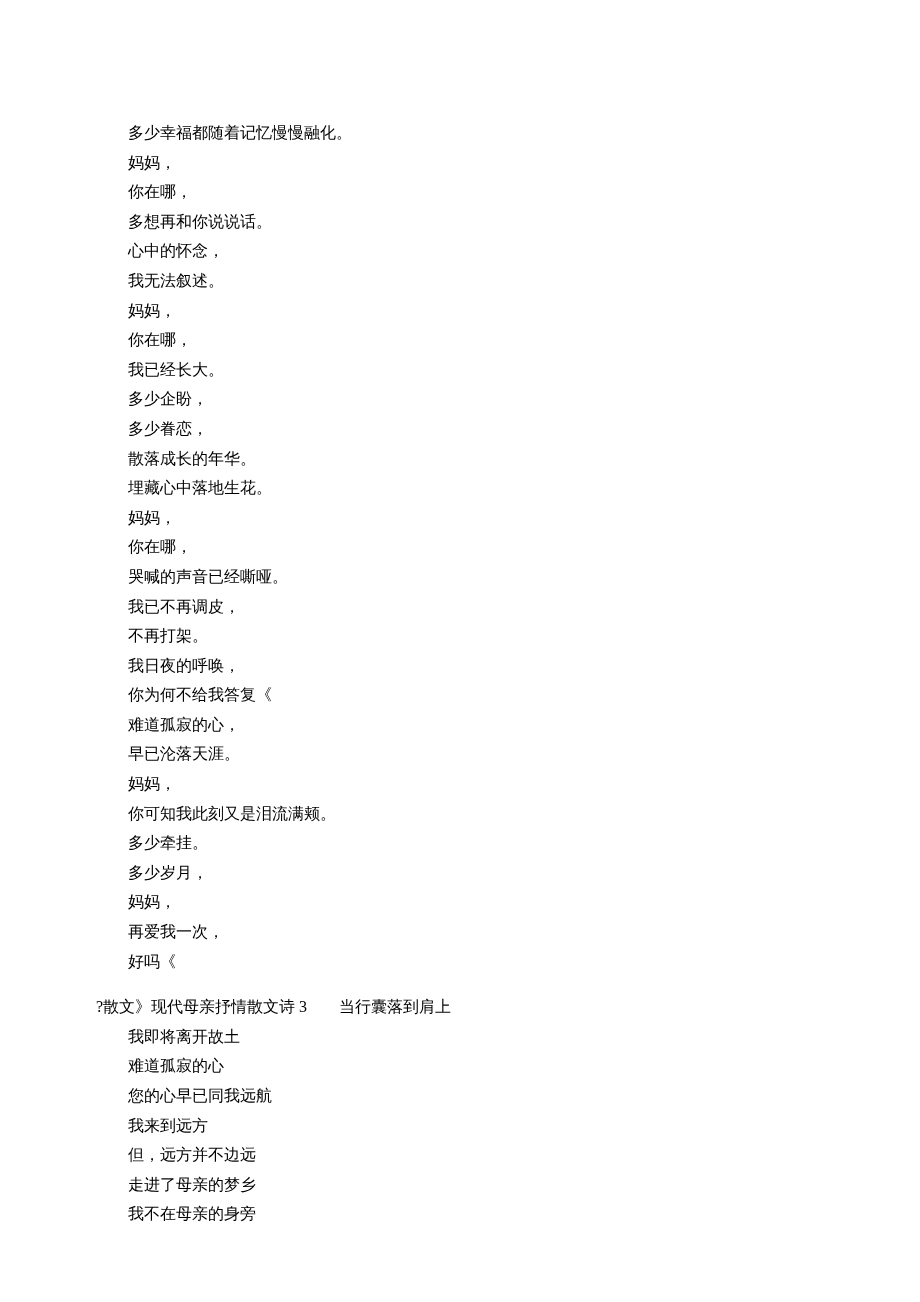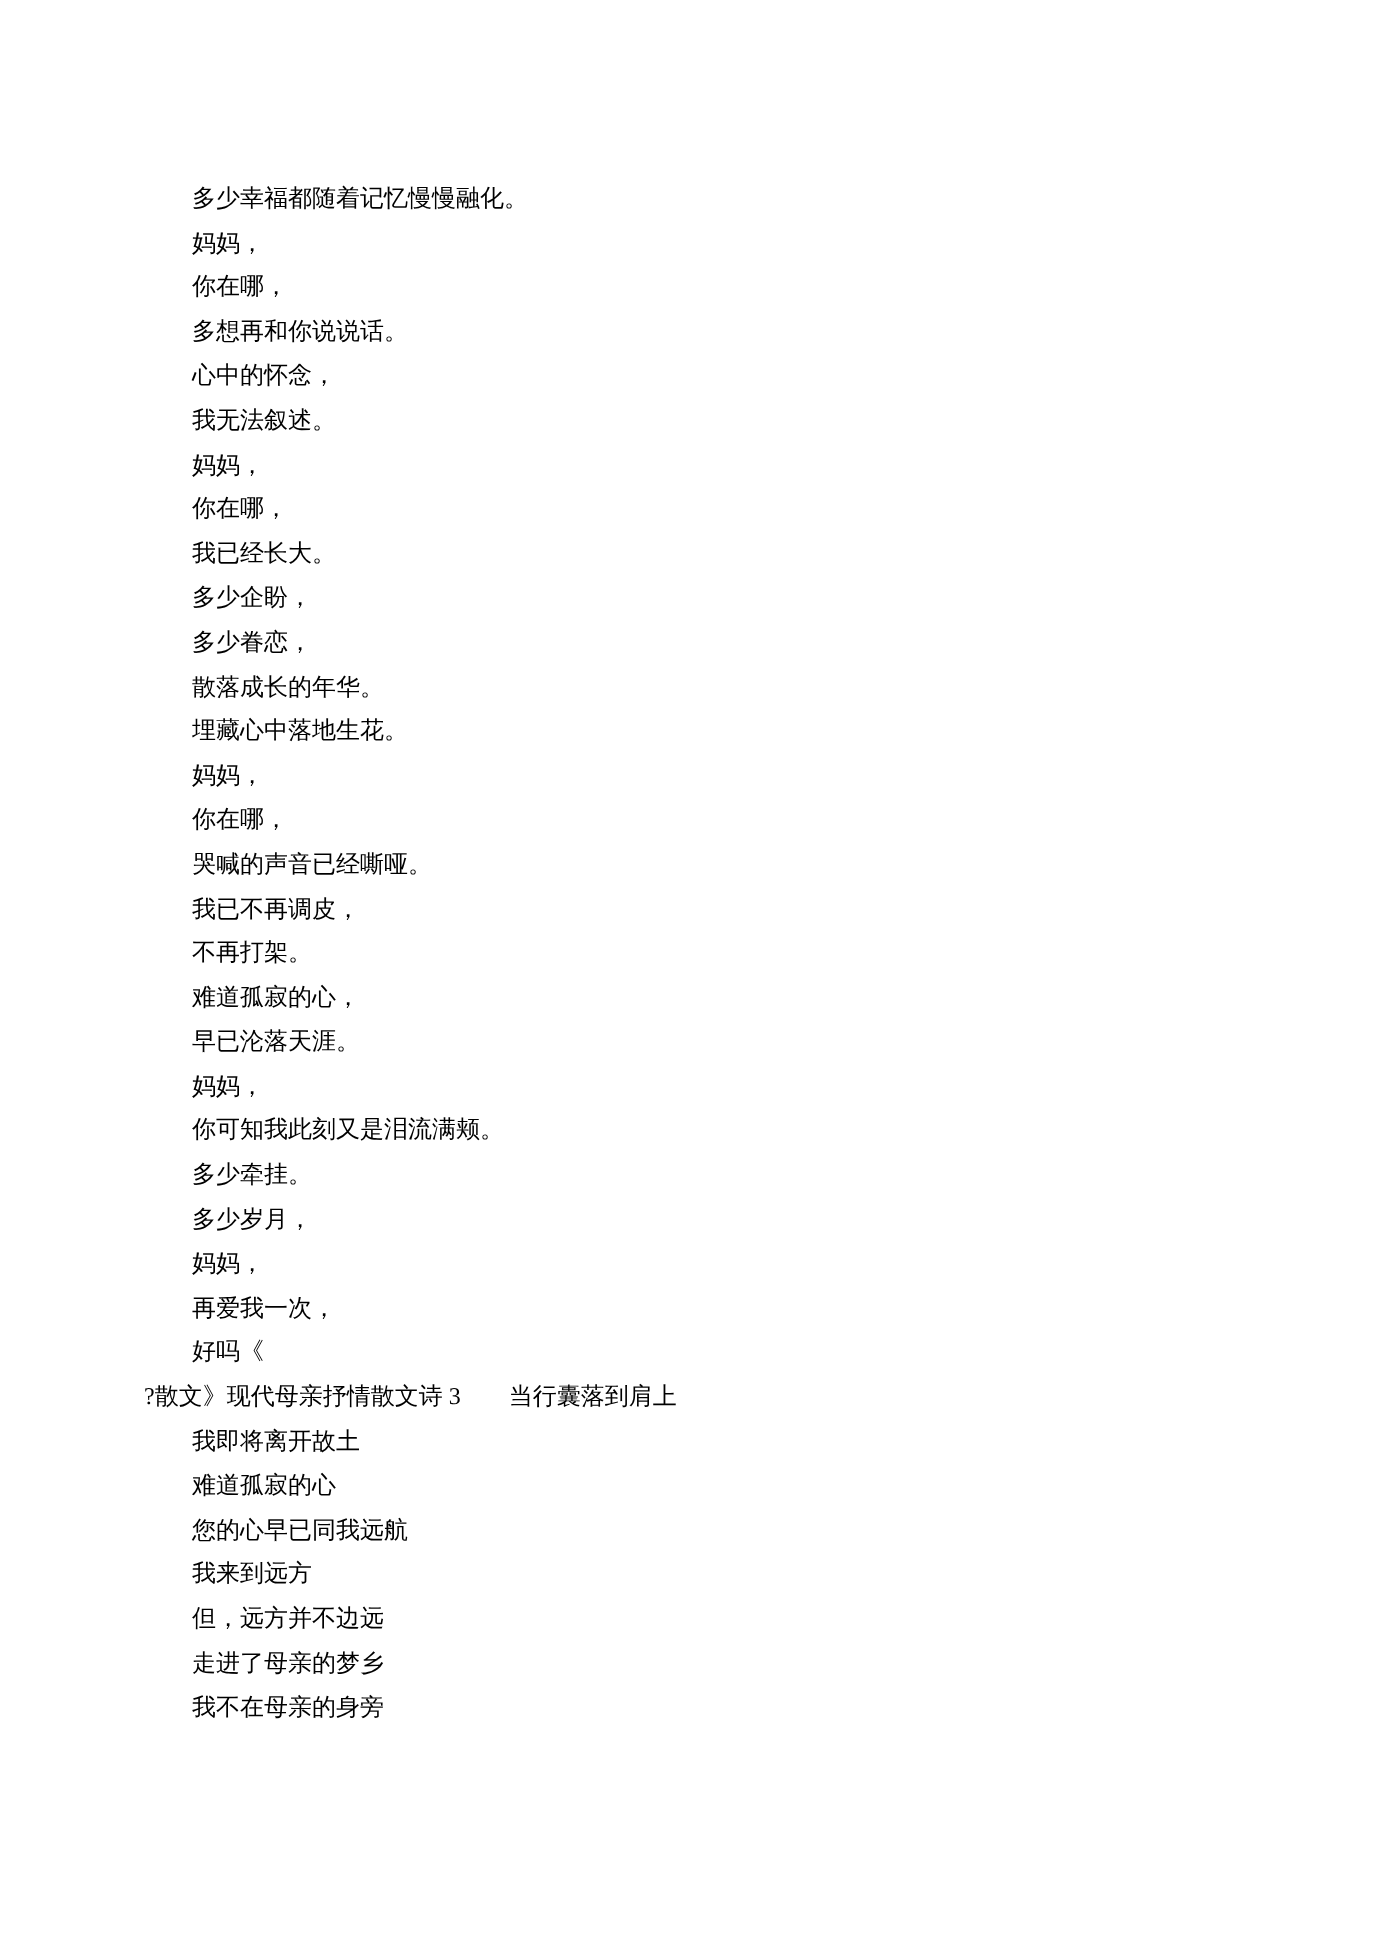--- a/index.html
+++ b/index.html
@@ -7,21 +7,21 @@
   body {
     font-family: "SimSun", "宋体", serif;
     font-size: 16px;
     color: #000000;
     line-height: 1.85;
     padding: 118px 0 60px 0;
   }
   .content { padding-left: 96px; }
   .line { white-space: pre; }
   .indent-2 { padding-left: 2em; }
-  .indent-0 { padding-left: 0; }
+  .indent-0 { padding-left: 0; margin-top: 16px; }
 </style>
 </head>
 <body>
 
 <div class="content" id="content">
     <div class="line indent-2">多少幸福都随着记忆慢慢融化。</div>
     <div class="line indent-2">妈妈，</div>
     <div class="line indent-2">你在哪，</div>
     <div class="line indent-2">多想再和你说说话。</div>
     <div class="line indent-2">心中的怀念，</div>
@@ -31,20 +31,22 @@
     <div class="line indent-2">我已经长大。</div>
     <div class="line indent-2">多少企盼，</div>
     <div class="line indent-2">多少眷恋，</div>
     <div class="line indent-2">散落成长的年华。</div>
     <div class="line indent-2">埋藏心中落地生花。</div>
     <div class="line indent-2">妈妈，</div>
     <div class="line indent-2">你在哪，</div>
     <div class="line indent-2">哭喊的声音已经嘶哑。</div>
     <div class="line indent-2">我已不再调皮，</div>
     <div class="line indent-2">不再打架。</div>
+    <div class="line indent-2">我日夜的呼唤，</div>
+    <div class="line indent-2">你为何不给我答复《</div>
     <div class="line indent-2">难道孤寂的心，</div>
     <div class="line indent-2">早已沦落天涯。</div>
     <div class="line indent-2">妈妈，</div>
     <div class="line indent-2">你可知我此刻又是泪流满颊。</div>
     <div class="line indent-2">多少牵挂。</div>
     <div class="line indent-2">多少岁月，</div>
     <div class="line indent-2">妈妈，</div>
     <div class="line indent-2">再爱我一次，</div>
     <div class="line indent-2">好吗《</div>
     <div class="line indent-0">?散文》现代母亲抒情散文诗 3　　当行囊落到肩上</div>

